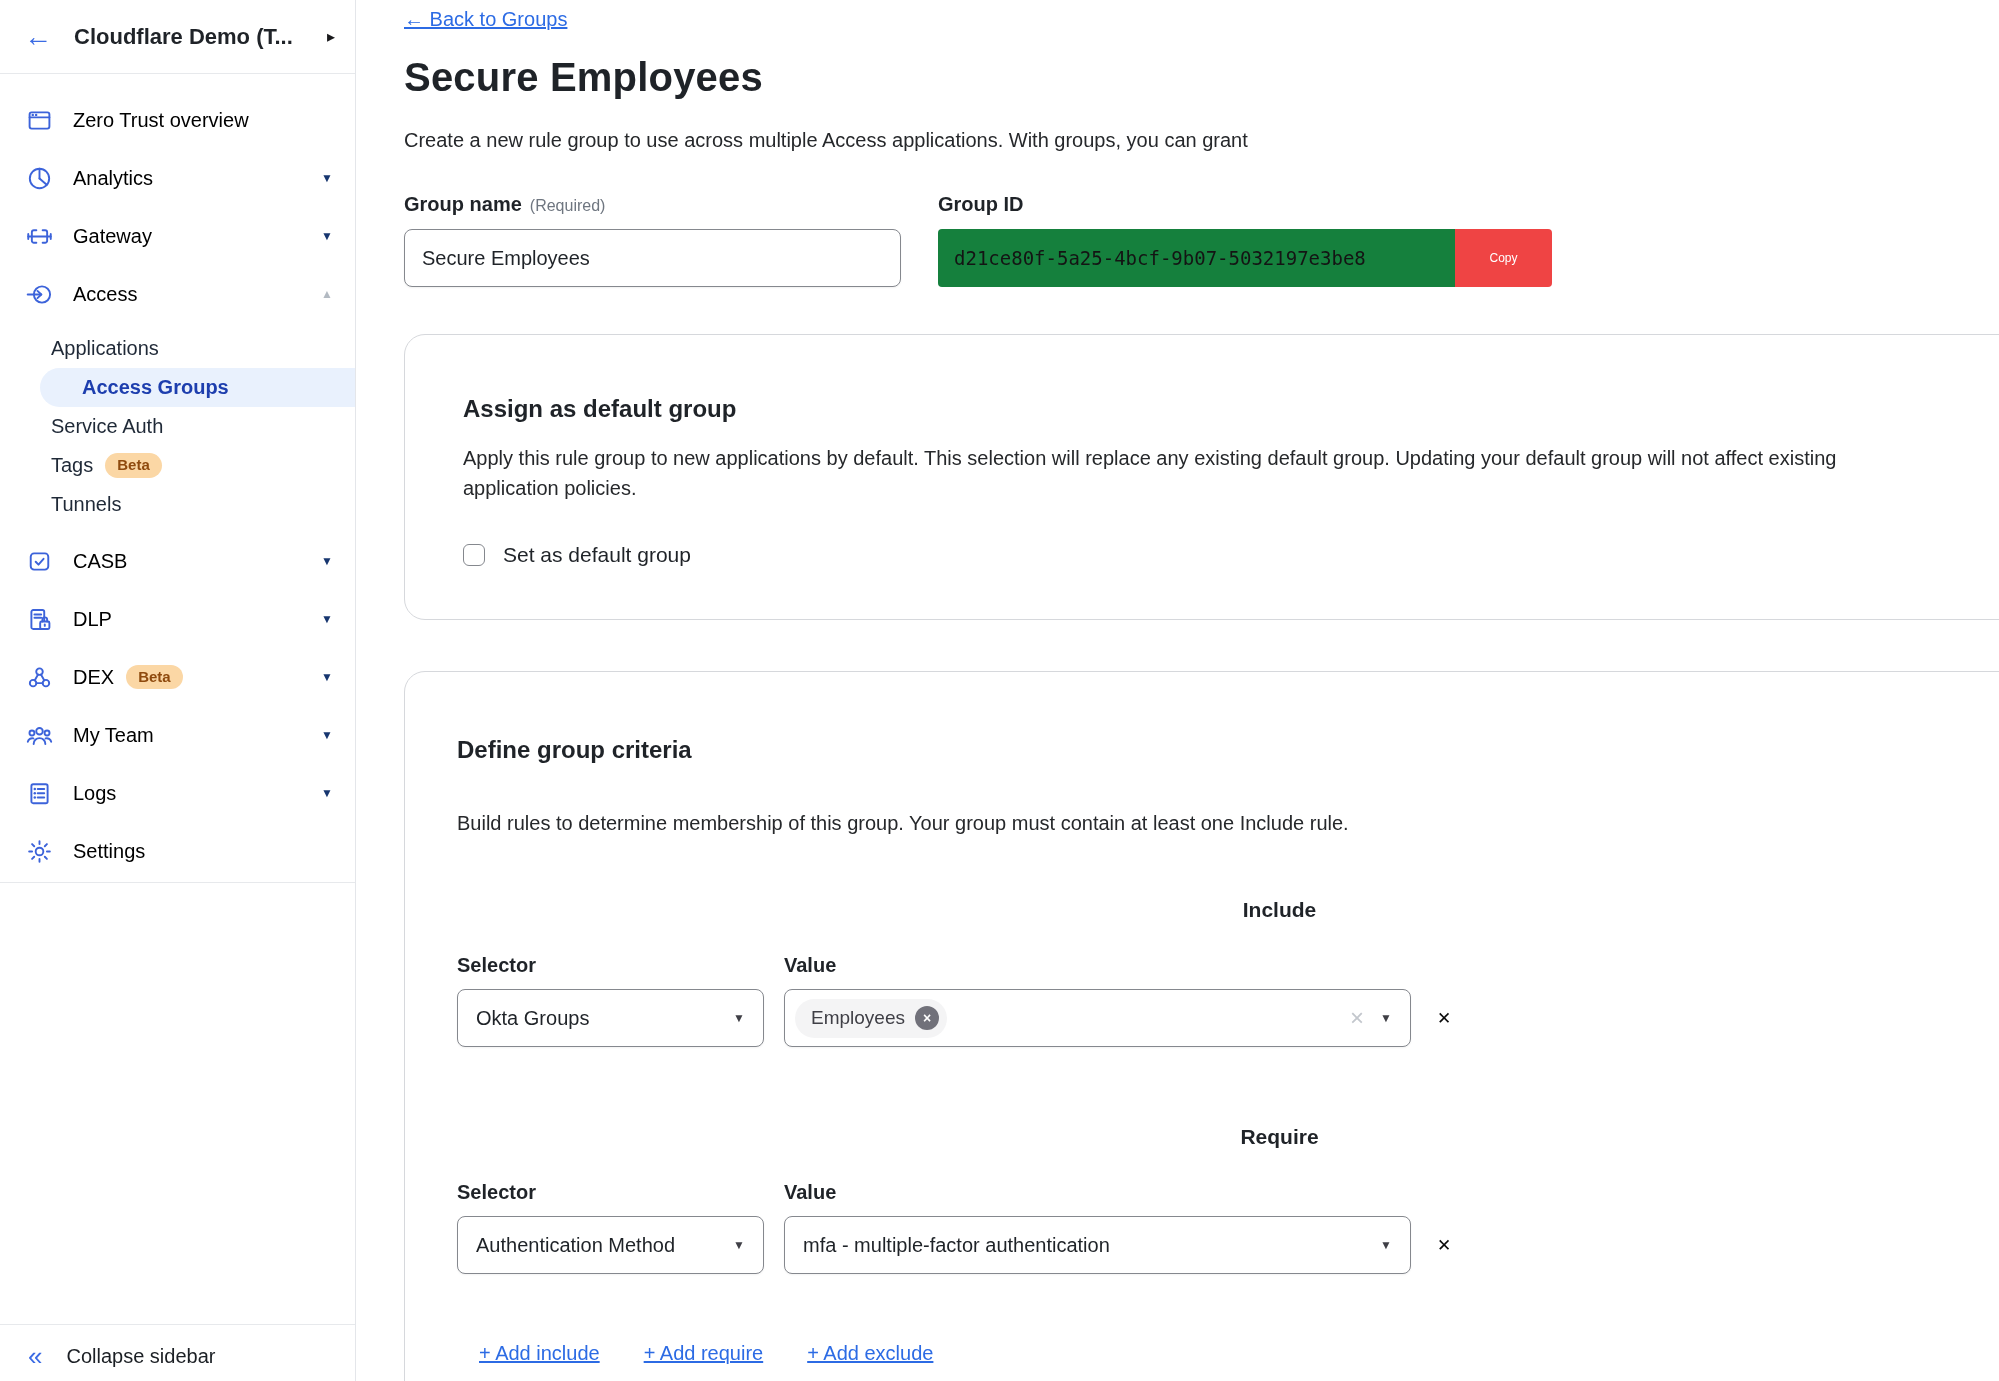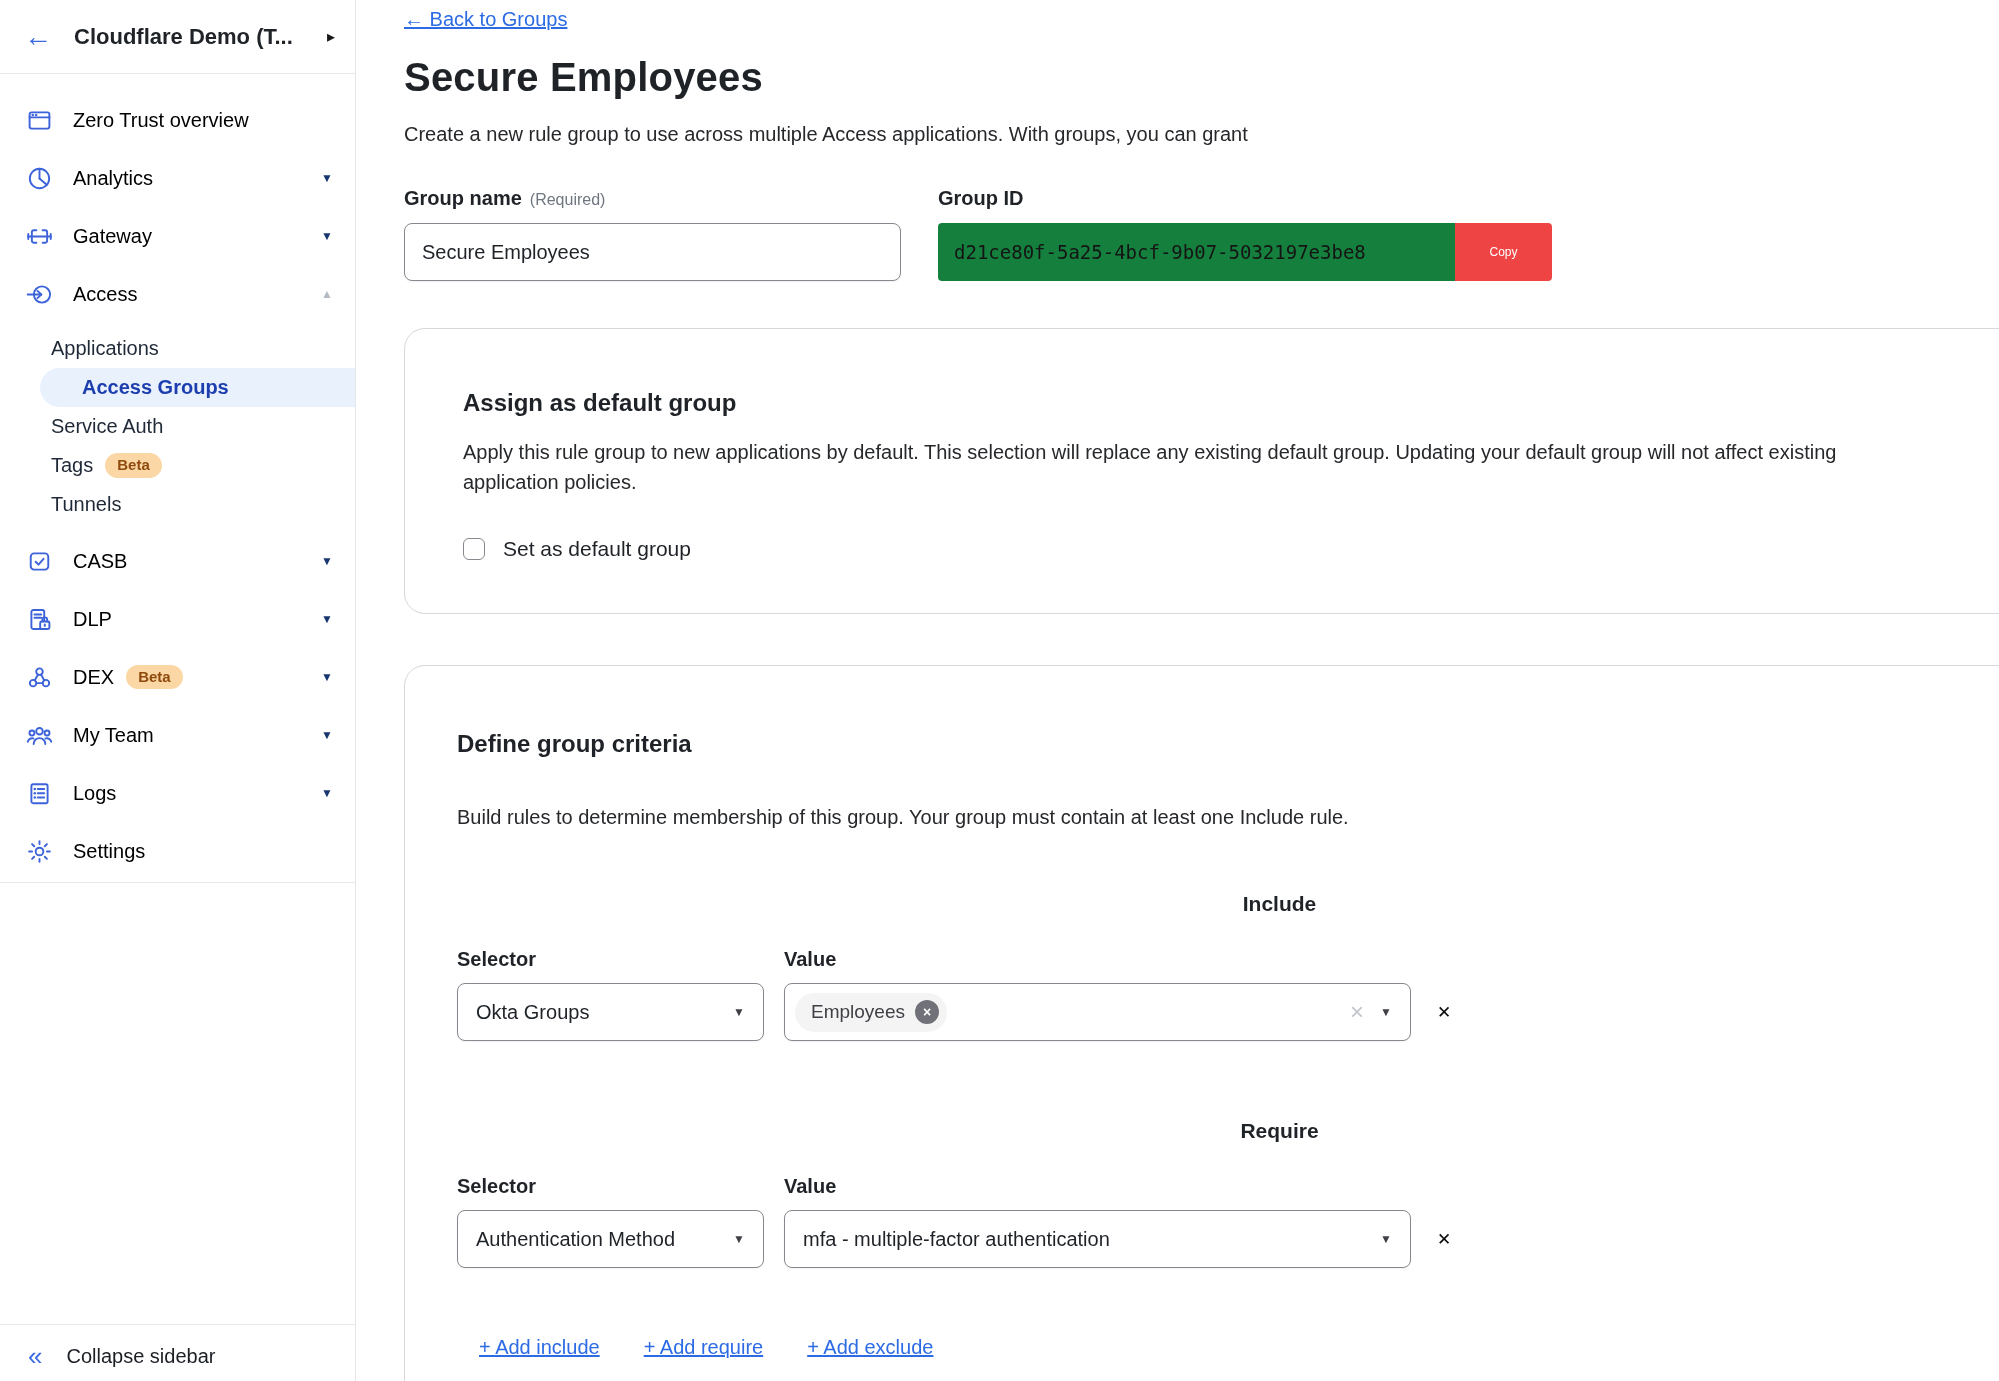--- a/index.html
+++ b/index.html
@@ -31,21 +31,21 @@
   .sb-divider{height:1px;background:#e7e9ec;margin-top:2px;}
   .sb-footer{position:absolute;left:0;bottom:0;width:355px;border-top:1px solid #e7e9ec;background:#fff;}
   .collapse-row{display:flex;align-items:center;padding:18px 0 12px 28px;cursor:pointer;}
   .collapse-icon{color:#3b6be4;font-size:26px;line-height:1;}
   .collapse-label{margin-left:24px;font-size:20px;color:#1b1f24;}
 
   
   .main{position:absolute;left:357px;top:0;right:0;bottom:0;padding:8px 0 0 47px;box-sizing:border-box;}
   .back-link{display:inline-block;font-size:20px;color:#2c6be4;text-decoration:underline;cursor:pointer;}
   .page-title{margin:24px 0 0;font-size:40px;font-weight:700;color:#1f2328;letter-spacing:.2px;}
-  .desc{margin-top:18px;font-size:20px;line-height:33px;color:#26282b;}
+  .desc{margin-top:24px;font-size:20px;line-height:33px;color:#26282b;}
   .form-row{margin-top:36px;display:flex;}
   .field-name{width:497px;margin-right:37px;}
   .label-row{font-size:20px;font-weight:700;color:#1f2328;}
   .req{font-weight:400;color:#6f7680;font-size:16px;margin-left:8px;}
   .text-input{margin-top:13px;width:497px;height:58px;border:1px solid #85888e;border-radius:8px;
               padding:0 17px;font-size:20px;color:#1f2328;box-sizing:border-box;
               font-family:"Liberation Sans",sans-serif;box-shadow:0 1px 2px rgba(0,0,0,.06);outline:none;}
   .id-row{margin-top:13px;display:flex;}
   .id-box{width:517px;height:58px;background:#15803d;border-radius:4px 0 0 4px;display:flex;
           align-items:center;padding:0 16px;box-sizing:border-box;

